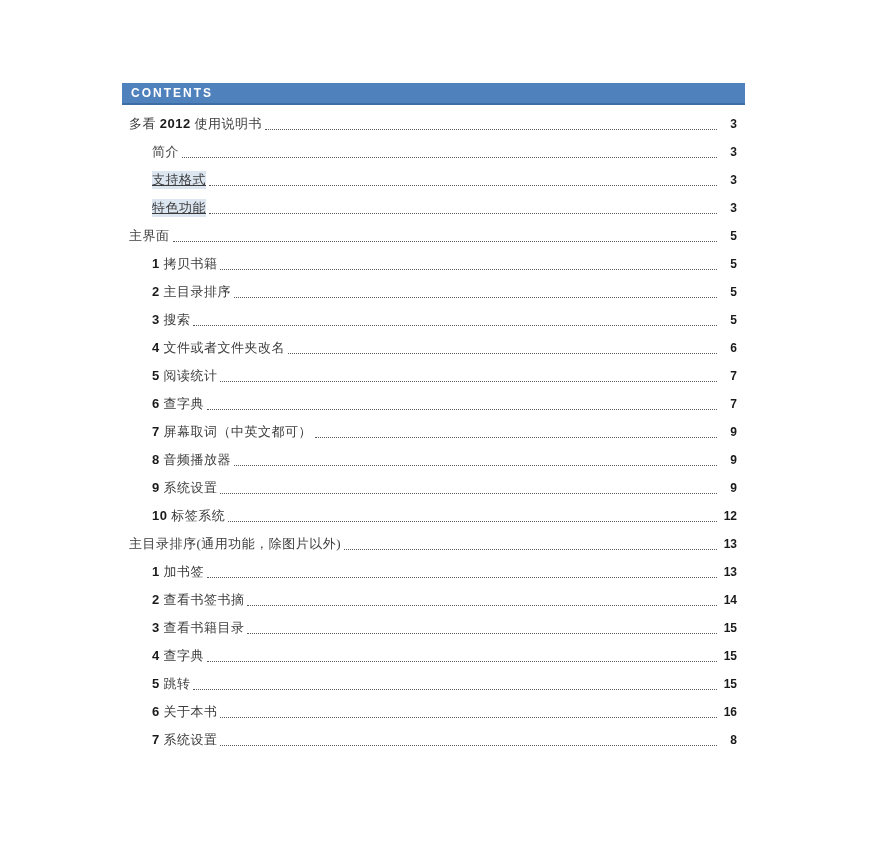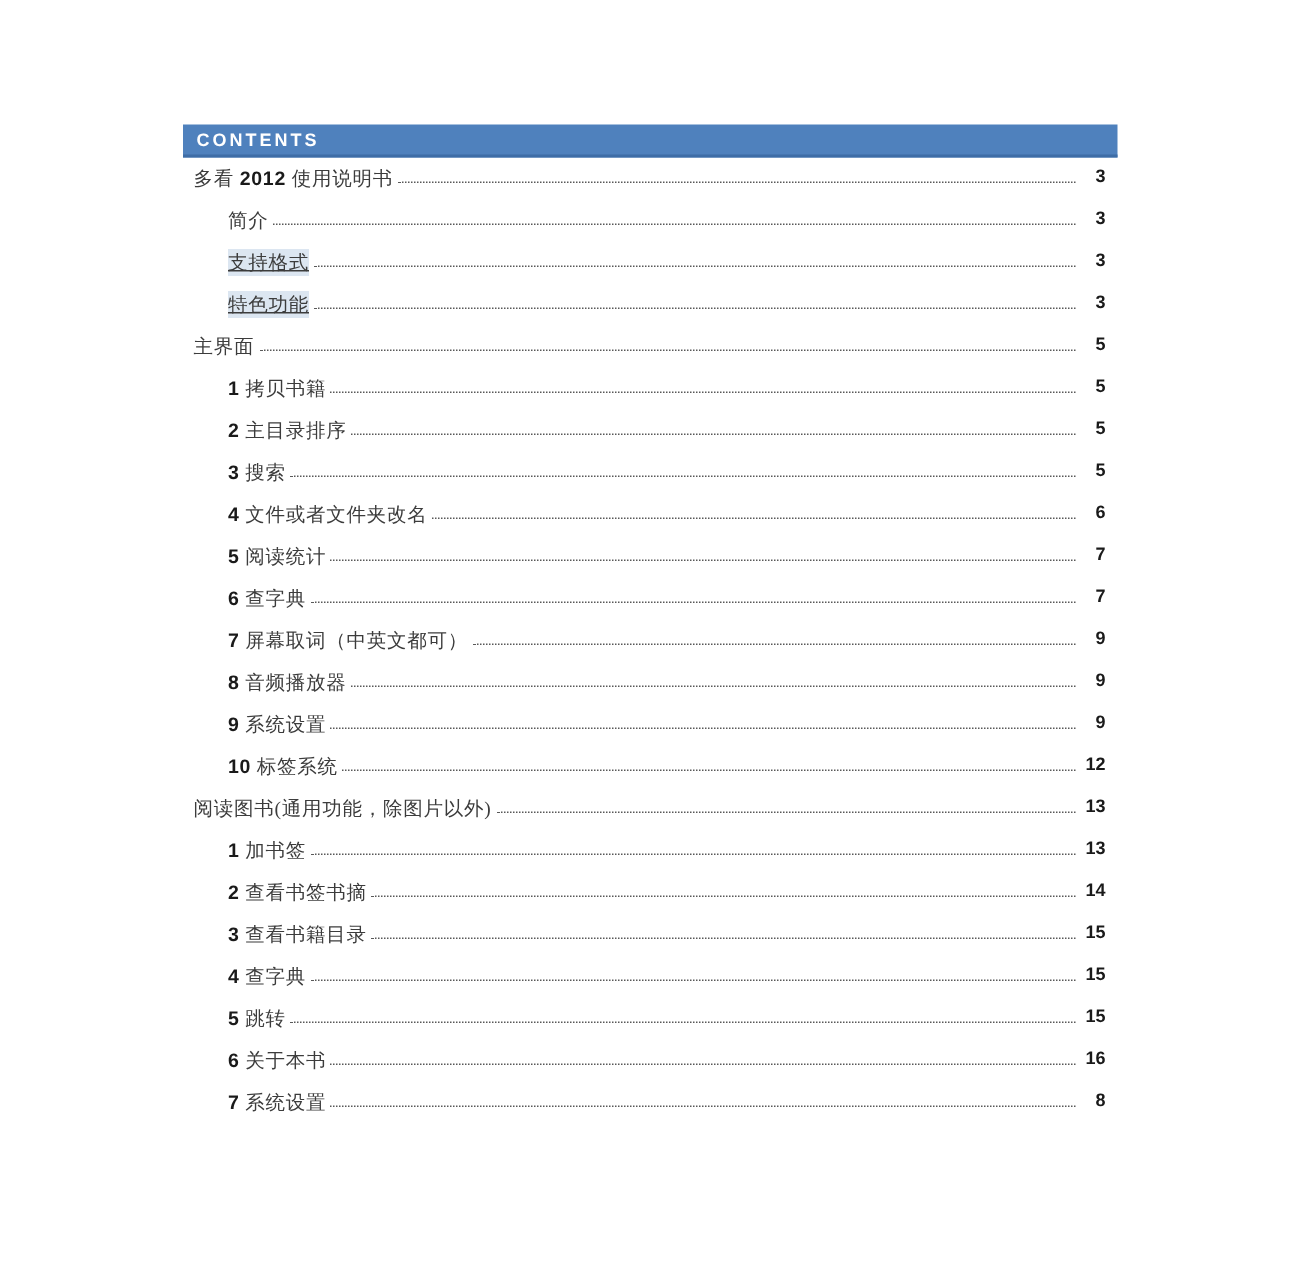--- a/index.html
+++ b/index.html
@@ -36,21 +36,21 @@
     color:#ffffff;
     font-family:"Liberation Sans","DejaVu Sans",sans-serif;
     font-size:12px;
     font-weight:bold;
     letter-spacing:2px;
   }
   .toc{margin-top:5px;}
   .toc-row{
     height:28px;
     display:flex;
-    align-items:flex-start;
+    align-items:center;
     font-size:13px;
     color:var(--ink);
     cursor:pointer;
   }
   .toc-row.lvl1{padding-left:7px;}
   .toc-row.lvl2{padding-left:30px;}
   .toc-label{white-space:nowrap;letter-spacing:0.5px;}
   .toc-label.hl{background:var(--hl);text-decoration:underline;}
   .toc-label b.num{
     font-family:"Liberation Sans","DejaVu Sans",sans-serif;
@@ -152,21 +152,21 @@
     <span class="toc-label"><b class="num">9</b> 系统设置</span>
     <span class="leader"></span>
     <span class="toc-page">9</span>
   </div>
       <div class="toc-row lvl2">
     <span class="toc-label"><b class="num">10</b> 标签系统</span>
     <span class="leader"></span>
     <span class="toc-page">12</span>
   </div>
       <div class="toc-row lvl1">
-    <span class="toc-label">阅读图书(通用功能，除图片以外)</span>
+    <span class="toc-label">主目录排序(通用功能，除图片以外)</span>
     <span class="leader"></span>
     <span class="toc-page">13</span>
   </div>
       <div class="toc-row lvl2">
     <span class="toc-label"><b class="num">1</b> 加书签</span>
     <span class="leader"></span>
     <span class="toc-page">13</span>
   </div>
       <div class="toc-row lvl2">
     <span class="toc-label"><b class="num">2</b> 查看书签书摘</span>

